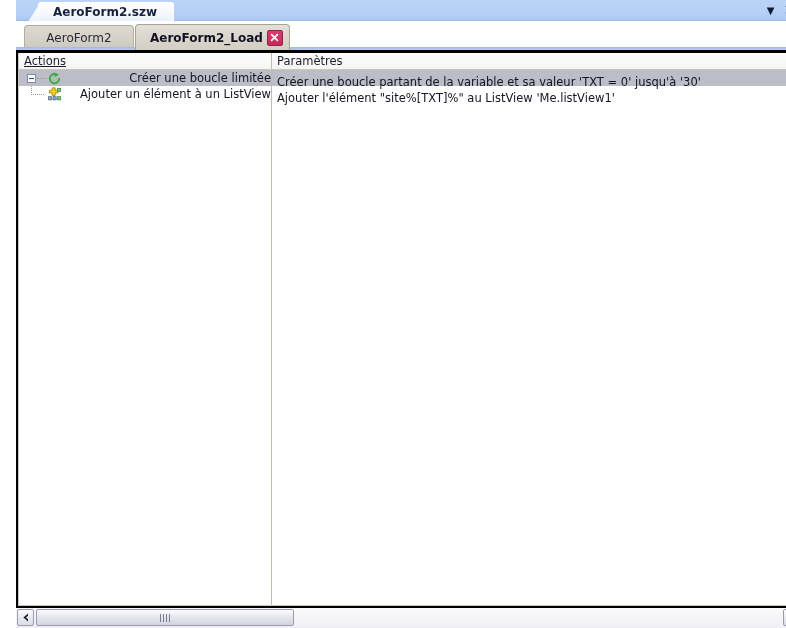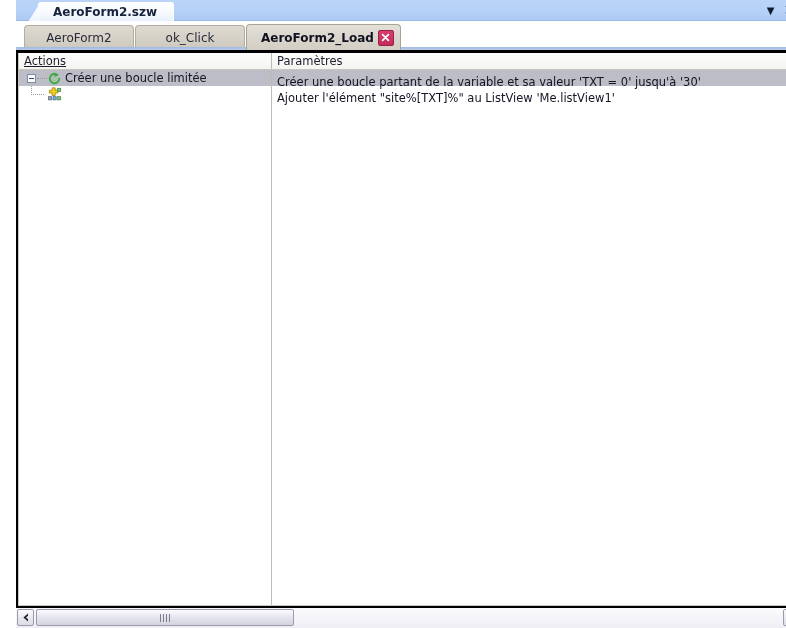--- a/index.html
+++ b/index.html
@@ -227,20 +227,21 @@
   .row-actions {
     position: absolute;
     left: 0;
     top: 0;
     width: 252px;
     height: 16px;
     display: flex;
     align-items: center;
     box-sizing: border-box;
     overflow: hidden;
+    justify-content: space-between;
   }
   .row-params {
     position: absolute;
     left: 253px;
     right: 0;
     top: 0;
     height: 24px;
     display: flex;
     align-items: center;
     padding-left: 5px;
@@ -386,23 +387,20 @@
     </div>
   </div>
 
   <div id="tabstrip">
     <div id="tabstrip-inner">
 
       <div class="tab">
         <span>AeroForm2</span>
       </div>
 
-      <div class="tab">
-        <span>ok_Click</span>
-      </div>
 
       <div class="tab active">
         <span>AeroForm2_Load</span>
         <span class="tab-close">
           <svg width="9" height="9" viewBox="0 0 9 9" aria-hidden="true">
             <path d="M1.6 1.6 L7.4 7.4 M7.4 1.6 L1.6 7.4" stroke="#ffffff" stroke-width="1.7" stroke-linecap="round"></path>
           </svg>
         </span>
       </div>
 
@@ -453,20 +451,21 @@
             <span class="icon-slot lvl1">
               <svg width="15" height="15" viewBox="0 0 16 16" aria-hidden="true">
                 <path d="M2.5 3.5 H5.5 V0.9 H8.7 V3.5 H11.6 V6.4 H8.7 V9.1 H5.5 V6.4 H2.5 Z" fill="#f2d11f" stroke="#a8880b" stroke-width="0.9" stroke-linejoin="round"></path>
                 <rect x="11.2" y="1.4" width="3.4" height="3.4" fill="#7fc27f" stroke="#4c8a4c" stroke-width="0.8"></rect>
                 <rect x="6.4" y="10.3" width="3.4" height="3.4" fill="#7fa9d6" stroke="#43689b" stroke-width="0.8"></rect>
                 <rect x="11.2" y="10.3" width="3.4" height="3.4" fill="#7fc27f" stroke="#4c8a4c" stroke-width="0.8"></rect>
                 <rect x="1.6" y="10.3" width="3.4" height="3.4" fill="#9aa7b8" stroke="#5d6a7c" stroke-width="0.8"></rect>
               </svg>
             </span>
           </div>
+          <span class="row-label">Ajouter un élément à un ListView</span>
         </div>
         <div class="row-params">
           <span>Ajouter l'élément "site%[TXT]%" au ListView 'Me.listView1'</span>
         </div>
       </div>
 
     </div>
   </div>
 
   <div id="hscroll">

